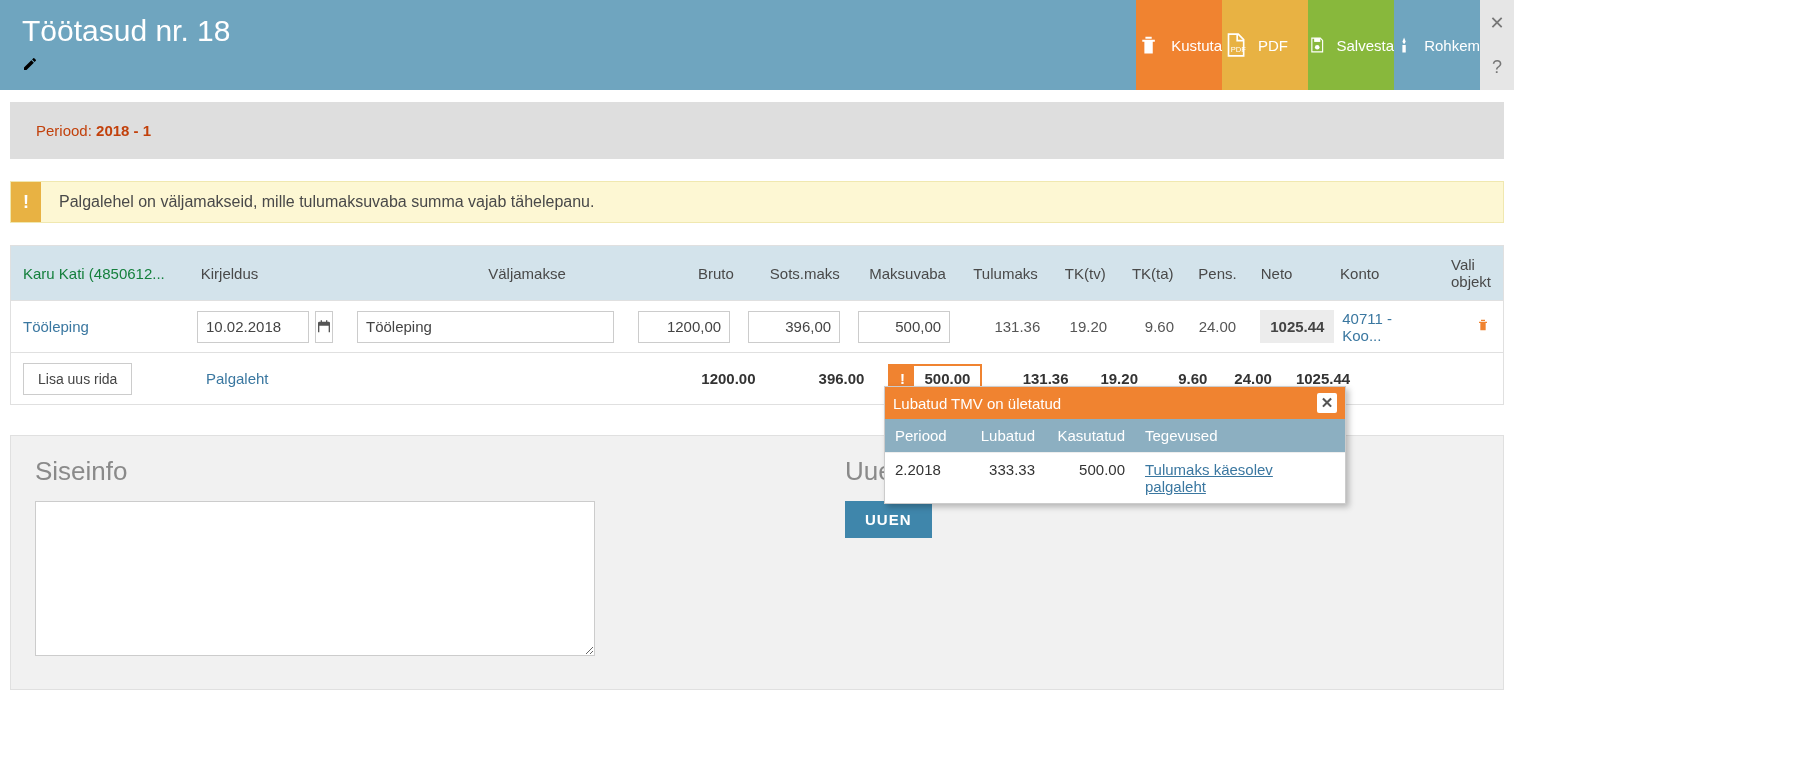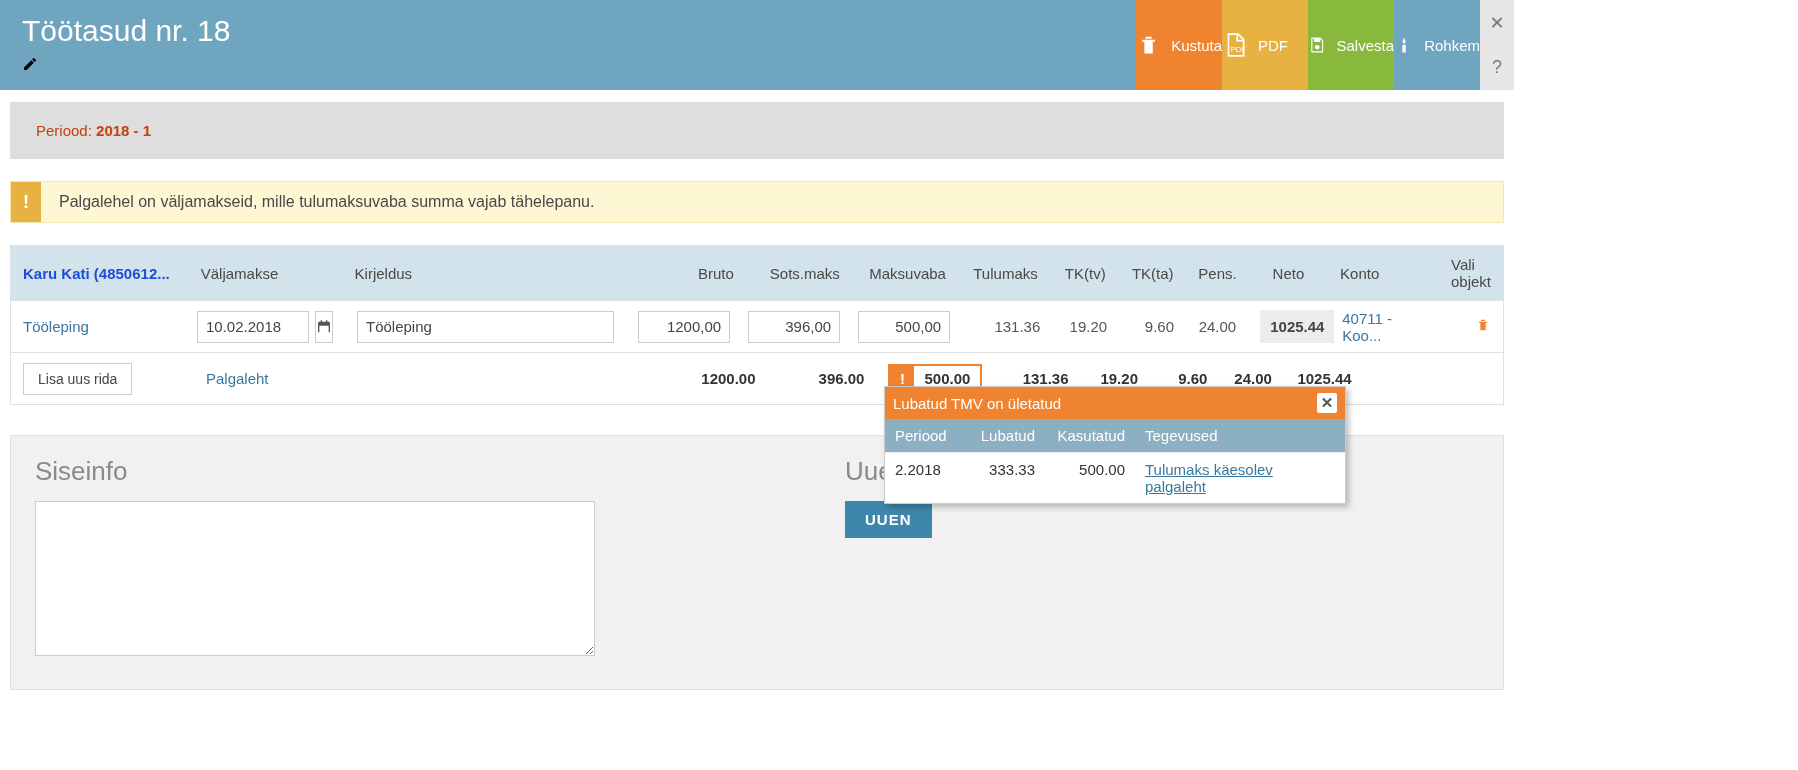--- a/index.html
+++ b/index.html
@@ -117,26 +117,26 @@
   .c-name   { width: 185px; }
   .c-valja  { width: 160px; }
   .c-kirj   { width: 300px; }
   .c-bruto  { width: 120px; text-align: right; }
   .c-sots   { width: 110px; text-align: right; }
   .c-maks   { width: 110px; text-align: right; }
   .c-tulu   { width: 95px;  text-align: right; }
   .c-tktv   { width: 70px;  text-align: right; }
   .c-tkta   { width: 70px;  text-align: right; }
   .c-pens   { width: 65px;  text-align: right; }
-  .c-neto   { width: 82px;  text-align: center; }
+  .c-neto   { width: 82px;  text-align: left; }
   .c-konto  { width: 115px; }
   .c-vali   { flex: 1; }
   .c-del    { width: 40px; text-align:center; }
 
-  .thead .c-name { color: #1d4ed8; font-weight: 700; }
+  .thead .c-name { color: #15803d; font-weight: 400; }
   .link { color: #3a77a0; cursor: pointer; }
 
   .trow {
     border-top: 1px solid #e0e0e0;
     height: 52px;
   }
   .t-input {
     height: 32px;
     border: 1px solid #ccc;
     padding: 0 8px;
@@ -318,22 +318,22 @@
   </div>
 
   <div class="alert">
     <div class="alert-badge">!</div>
     <span>Palgalehel on väljamakseid, mille tulumaksuvaba summa vajab tähelepanu.</span>
   </div>
 
   <div class="table">
     <div class="thead">
       <div class="cell c-name link">Karu Kati (4850612...</div>
+      <div class="cell c-kirj">Kirjeldus</div>
       <div class="cell c-valja">Väljamakse</div>
-      <div class="cell c-kirj">Kirjeldus</div>
       <div class="cell c-bruto">Bruto</div>
       <div class="cell c-sots">Sots.maks</div>
       <div class="cell c-maks">Maksuvaba</div>
       <div class="cell c-tulu">Tulumaks</div>
       <div class="cell c-tktv">TK(tv)</div>
       <div class="cell c-tkta">TK(ta)</div>
       <div class="cell c-pens">Pens.</div>
       <div class="cell c-neto">Neto</div>
       <div class="cell c-konto">Konto</div>
       <div class="cell c-vali">Vali objekt</div>

